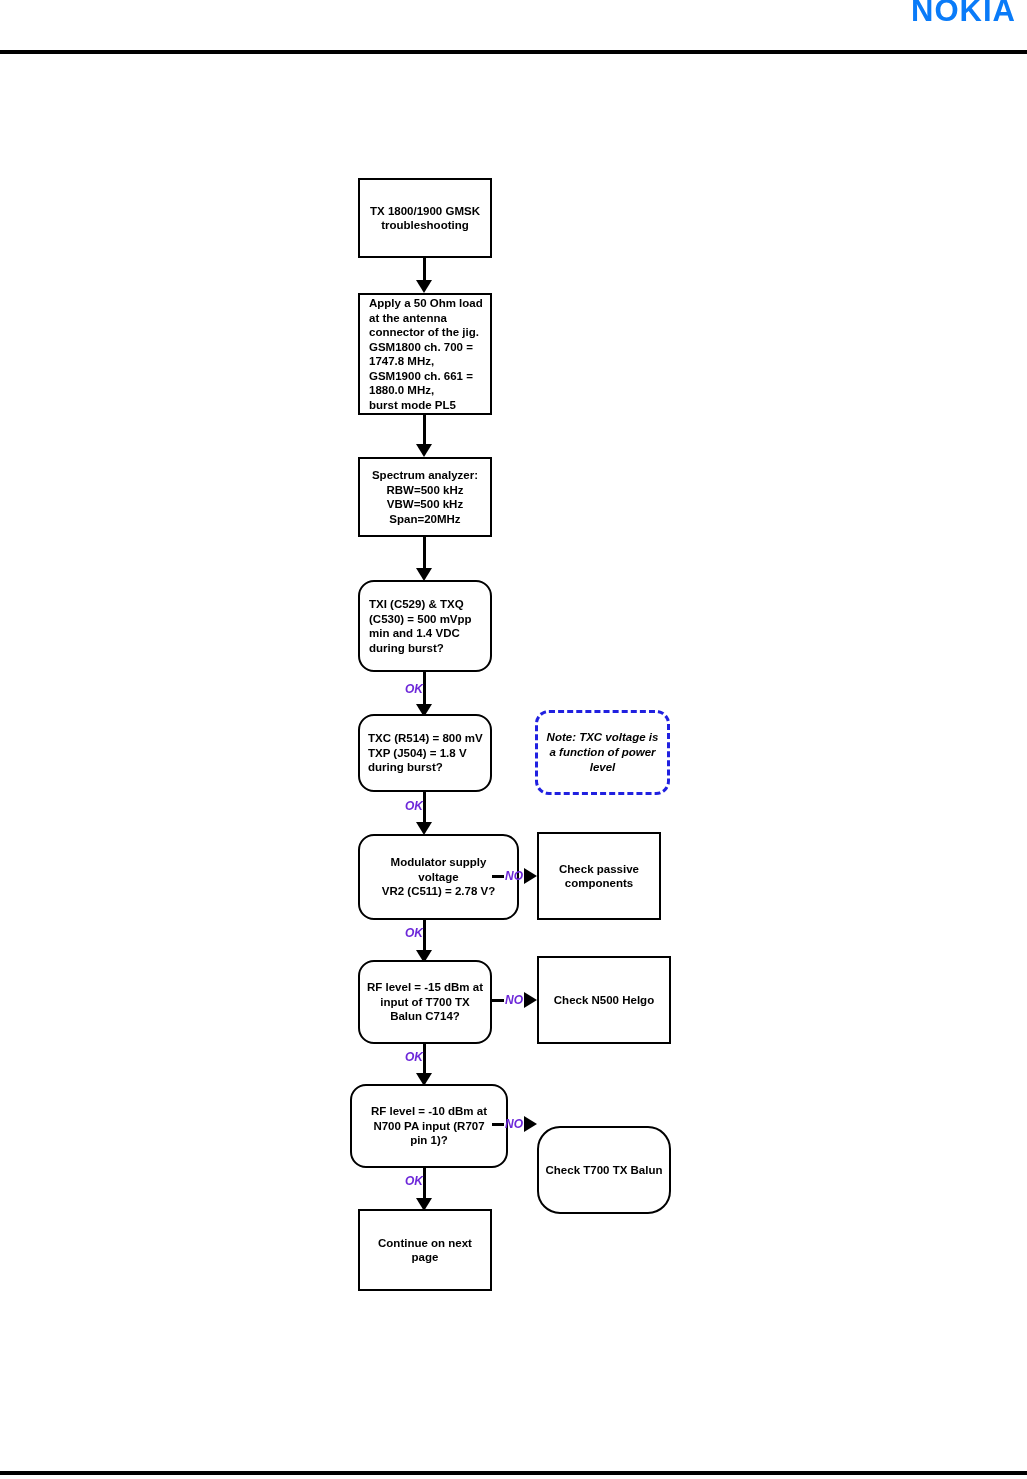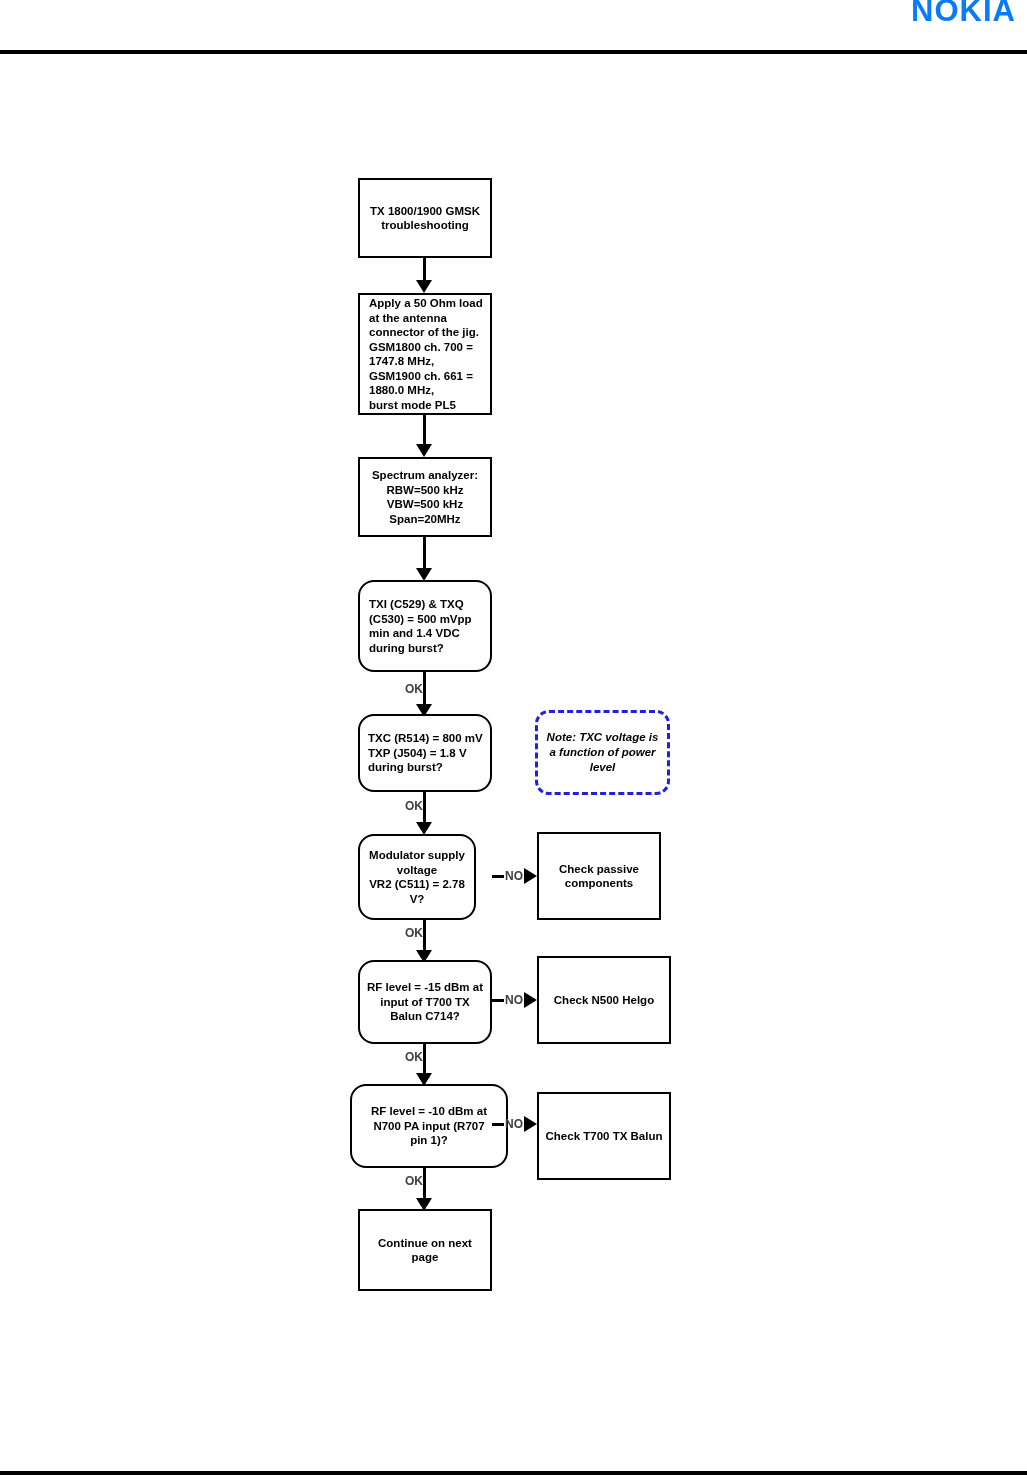--- a/index.html
+++ b/index.html
@@ -141,22 +141,23 @@
     border-top: 8px solid transparent;
     border-bottom: 8px solid transparent;
     border-left: 13px solid #000000;
   }
   .edge-label {
     position: absolute;
     font-family: "Liberation Sans", sans-serif;
     font-weight: bold;
     font-size: 12px;
     line-height: 13px;
-    color: #404040;
+    color: #6d28d9;
     white-space: nowrap;
+    font-style: italic;
   }
 </style>
 </head>
 <body>
 
 <div id="page">
 
   <div class="brand-logo">NOKIA</div>
 
   <div class="header-rule"></div>
@@ -216,21 +217,21 @@
     <div class="note" style="left:535px; top:710px; width:135px; height:85px;font-style:italic;">
       <span class="node-text">Note: TXC voltage is
 a function of power
 level</span>
     </div>
 
     <div class="vline" style="left:423px; top:792px; height:35px;"></div>
     <div class="edge-label" style="left:405px; top:800px;">OK</div>
     <div class="arrow-down" style="left:416px; top:822px;"></div>
 
-    <div class="node rounded" style="left:358px; top:834px; width:118px; height:86px;">
+    <div class="node rounded" style="left:358px; top:834px; width:161px; height:86px;">
       <span class="node-text">Modulator supply
 voltage
 VR2 (C511) = 2.78 V?</span>
     </div>
 
     <div class="hline" style="left:492px; top:875px; width:12px;"></div>
     <div class="edge-label" style="left:505px; top:870px;">NO</div>
     <div class="arrow-right" style="left:524px; top:868px;"></div>
     <div class="node" style="left:537px; top:832px; width:124px; height:88px;">
       <span class="node-text">Check passive
@@ -260,21 +261,21 @@
 
     <div class="node rounded" style="left:350px; top:1084px; width:158px; height:84px;">
       <span class="node-text">RF level = -10 dBm at
 N700 PA input (R707
 pin 1)?</span>
     </div>
 
     <div class="hline" style="left:492px; top:1123px; width:12px;"></div>
     <div class="edge-label" style="left:505px; top:1118px;">NO</div>
     <div class="arrow-right" style="left:524px; top:1116px;"></div>
-    <div class="node" style="left:537px; top:1092px; width:134px; height:88px;">
+    <div class="node" style="left:537px; top:1126px; width:134px; height:88px;border-radius:23px;">
       <span class="node-text">Check T700 TX Balun</span>
     </div>
 
     <div class="vline" style="left:423px; top:1168px; height:34px;"></div>
     <div class="edge-label" style="left:405px; top:1175px;">OK</div>
     <div class="arrow-down" style="left:416px; top:1198px;"></div>
 
     <div class="node" style="left:358px; top:1209px; width:134px; height:82px;">
       <span class="node-text">Continue on next
 page</span>

